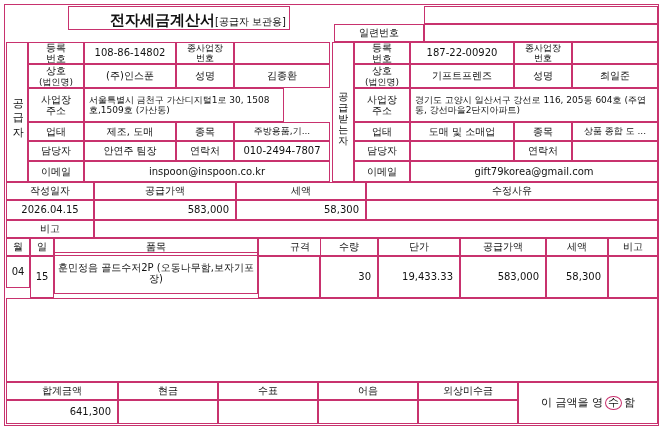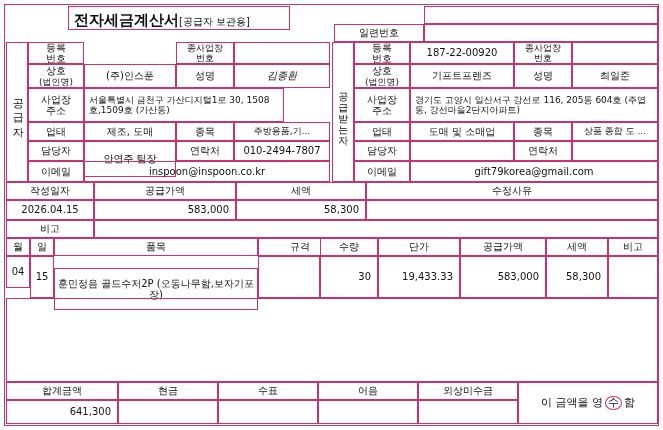--- a/index.html
+++ b/index.html
@@ -19,63 +19,64 @@
   .wrap{display:block;padding:1px 3px;text-align:center;}
 </style>
 </head>
 <body>
 
 <div id="sheet">
 
   <div class="bx red" style="left:4px;top:4px;width:655px;height:422px;"></div>
 
   <div class="bx red" style="left:68px;top:6px;width:222px;height:24px;"></div>
-  <div class="title" style="left:74px;top:11px;width:212px;text-align:left;">
+  <div class="title" style="left:74px;top:11px;width:212px;text-align:right;">
     <span>전자세금계산서</span><span class="sub">[공급자 보관용]</span>
   </div>
 
   <div class="cell val" style="left:424px;top:6px;width:234px;height:18px;"></div>
   <div class="cell lbl" style="left:334px;top:24px;width:90px;height:18px;">일련번호</div>
   <div class="cell val" style="left:424px;top:24px;width:234px;height:18px;"></div>
 
   <div class="cell" style="left:6px;top:42px;width:22px;height:140px;">
     <span class="vert">공급자</span>
   </div>
 
   <div class="cell lbl" style="left:28px;top:42px;width:56px;height:22px;">
     <span class="wrap"><span>등록</span><br><span>번호</span></span>
   </div>
+  <div class="cell val" style="left:84px;top:42px;width:92px;height:22px;">108-86-14802</div>
   <div class="cell lbl" style="left:176px;top:42px;width:58px;height:22px;">
     <span class="wrap small"><span>종사업장</span><br><span>번호</span></span>
   </div>
   <div class="cell val" style="left:234px;top:42px;width:96px;height:22px;"></div>
 
   <div class="cell lbl" style="left:28px;top:64px;width:56px;height:24px;">
     <span class="wrap"><span>상호</span><br><span class="small">(법인명)</span></span>
   </div>
   <div class="cell val" style="left:84px;top:64px;width:92px;height:24px;">(주)인스푼</div>
   <div class="cell lbl" style="left:176px;top:64px;width:58px;height:24px;">성명</div>
-  <div class="cell val" style="left:234px;top:64px;width:96px;height:24px;font-style:italic;">김종환</div>
+  <div class="cell val" style="left:234px;top:64px;width:96px;height:24px;">김종환</div>
 
   <div class="cell lbl" style="left:28px;top:88px;width:56px;height:34px;">
     <span class="wrap"><span>사업장</span><br><span>주소</span></span>
   </div>
   <div class="cell left" style="left:84px;top:88px;width:200px;height:34px;">
     <span class="small">서울특별시  금천구  가산디지털1로  30, 1508호,1509호 (가산동)</span>
   </div>
 
   <div class="cell lbl" style="left:28px;top:122px;width:56px;height:19px;">업태</div>
   <div class="cell val" style="left:84px;top:122px;width:92px;height:19px;">제조, 도매</div>
   <div class="cell lbl" style="left:176px;top:122px;width:58px;height:19px;">종목</div>
   <div class="cell val" style="left:234px;top:122px;width:96px;height:19px;">
     <span class="small">주방용품,기...</span>
   </div>
 
   <div class="cell lbl" style="left:28px;top:141px;width:56px;height:20px;">담당자</div>
-  <div class="cell val" style="left:84px;top:141px;width:92px;height:36px;">안연주 팀장</div>
+  <div class="cell val" style="left:84px;top:141px;width:92px;height:20px;">안연주 팀장</div>
   <div class="cell lbl" style="left:176px;top:141px;width:58px;height:20px;">연락처</div>
   <div class="cell val" style="left:234px;top:141px;width:96px;height:20px;">010-2494-7807</div>
 
   <div class="cell lbl" style="left:28px;top:161px;width:56px;height:21px;">이메일</div>
   <div class="cell val" style="left:84px;top:161px;width:246px;height:21px;">inspoon@inspoon.co.kr</div>
 
   <div class="cell" style="left:332px;top:42px;width:22px;height:140px;">
     <span class="vert" style="font-size:10px;letter-spacing:1px;">공급받는자</span>
   </div>
 
@@ -135,21 +136,21 @@
   <div class="cell lbl" style="left:54px;top:238px;width:204px;height:18px;">품목</div>
   <div class="cell lbl" style="left:258px;top:238px;width:84px;height:18px;">규격</div>
   <div class="cell lbl" style="left:320px;top:238px;width:58px;height:18px;">수량</div>
   <div class="cell lbl" style="left:378px;top:238px;width:82px;height:18px;">단가</div>
   <div class="cell lbl" style="left:460px;top:238px;width:86px;height:18px;">공급가액</div>
   <div class="cell lbl" style="left:546px;top:238px;width:62px;height:18px;">세액</div>
   <div class="cell lbl" style="left:608px;top:238px;width:50px;height:18px;">비고</div>
 
   <div class="cell val" style="left:6px;top:256px;width:24px;height:32px;">04</div>
   <div class="cell val" style="left:30px;top:256px;width:24px;height:42px;">15</div>
-  <div class="cell" style="left:54px;top:268px;width:204px;height:42px;justify-content:flex-end;">
+  <div class="cell" style="left:54px;top:252px;width:204px;height:42px;justify-content:flex-end;">
     <span class="wrap" style="font-size:10px;">훈민정음 골드수저2P (오동나무함,보자기포장)</span>
   </div>
   <div class="cell val" style="left:258px;top:256px;width:62px;height:42px;"></div>
   <div class="cell right" style="left:320px;top:256px;width:58px;height:42px;">30</div>
   <div class="cell right" style="left:378px;top:256px;width:82px;height:42px;">19,433.33</div>
   <div class="cell right" style="left:460px;top:256px;width:86px;height:42px;">583,000</div>
   <div class="cell right" style="left:546px;top:256px;width:62px;height:42px;">58,300</div>
   <div class="cell val" style="left:608px;top:256px;width:50px;height:42px;"></div>
 
   <div class="cell" style="left:6px;top:298px;width:652px;height:84px;"></div>

